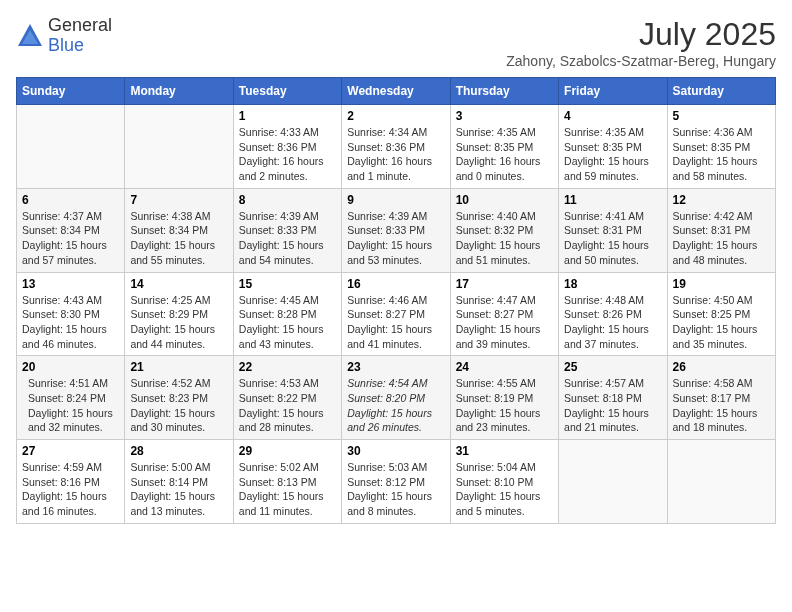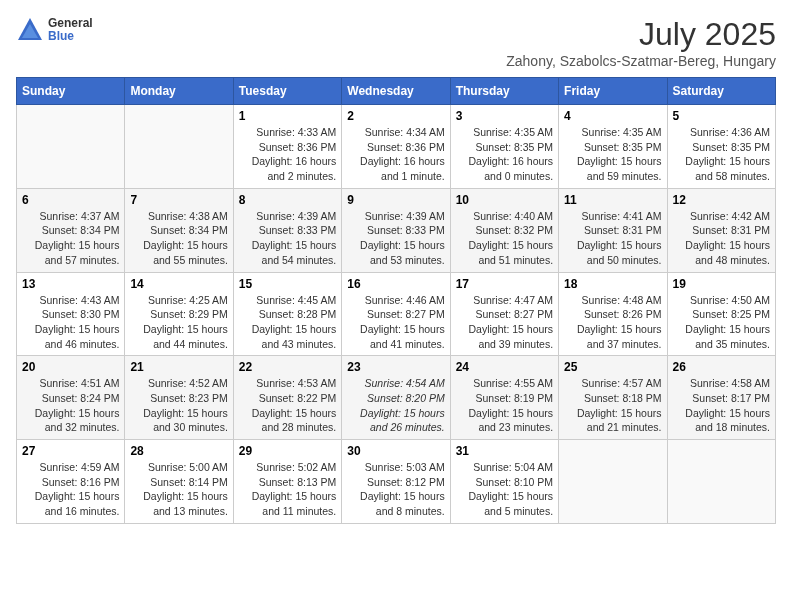--- a/index.html
+++ b/index.html
@@ -15,22 +15,22 @@
       justify-content: space-between;
       align-items: flex-start;
       margin-bottom: 8px;
     }
     .logo {
       display: flex;
       align-items: center;
       gap: 4px;
     }
     .logo-text {
-      font-size: 12px;
-      font-weight: bold;
+      font-size: 18px;
+      font-weight: normal;
       line-height: 1.1;
     }
     .logo-general { color: #333; }
     .logo-blue { color: #3a6bc9; }
     .logo-icon {
       width: 28px;
       height: 28px;
     }
     .title-block {
       text-align: right;
@@ -73,21 +73,20 @@
     .day-num {
       font-weight: bold;
       font-size: 12px;
       display: block;
       margin-bottom: 2px;
     }
     .day-info {
       color: #333;
       font-size: 10.5px;
       line-height: 1.4;
-      text-align: right;
     }
     td.empty {
       background: #f9f9f9;
     }
   </style>
 </head>
 <body>
 
 <div class="header">
   <div class="logo">
@@ -256,21 +255,21 @@
           <span class="day-num">19</span>
           <div class="day-info" style="white-space: pre-line;">Sunrise: 4:50 AM
 Sunset: 8:25 PM
 Daylight: 15 hours
 and 35 minutes.</div>
         </td>
       </tr>
       <tr>
         <td>
           <span class="day-num">20</span>
-          <div class="day-info" style="white-space: pre-line;">Sunrise: 4:51 AM
+          <div class="day-info" style="white-space: pre-line; margin-left: 6px;">Sunrise: 4:51 AM
 Sunset: 8:24 PM
 Daylight: 15 hours
 and 32 minutes.</div>
         </td>
         <td>
           <span class="day-num">21</span>
           <div class="day-info" style="white-space: pre-line;">Sunrise: 4:52 AM
 Sunset: 8:23 PM
 Daylight: 15 hours
 and 30 minutes.</div>

